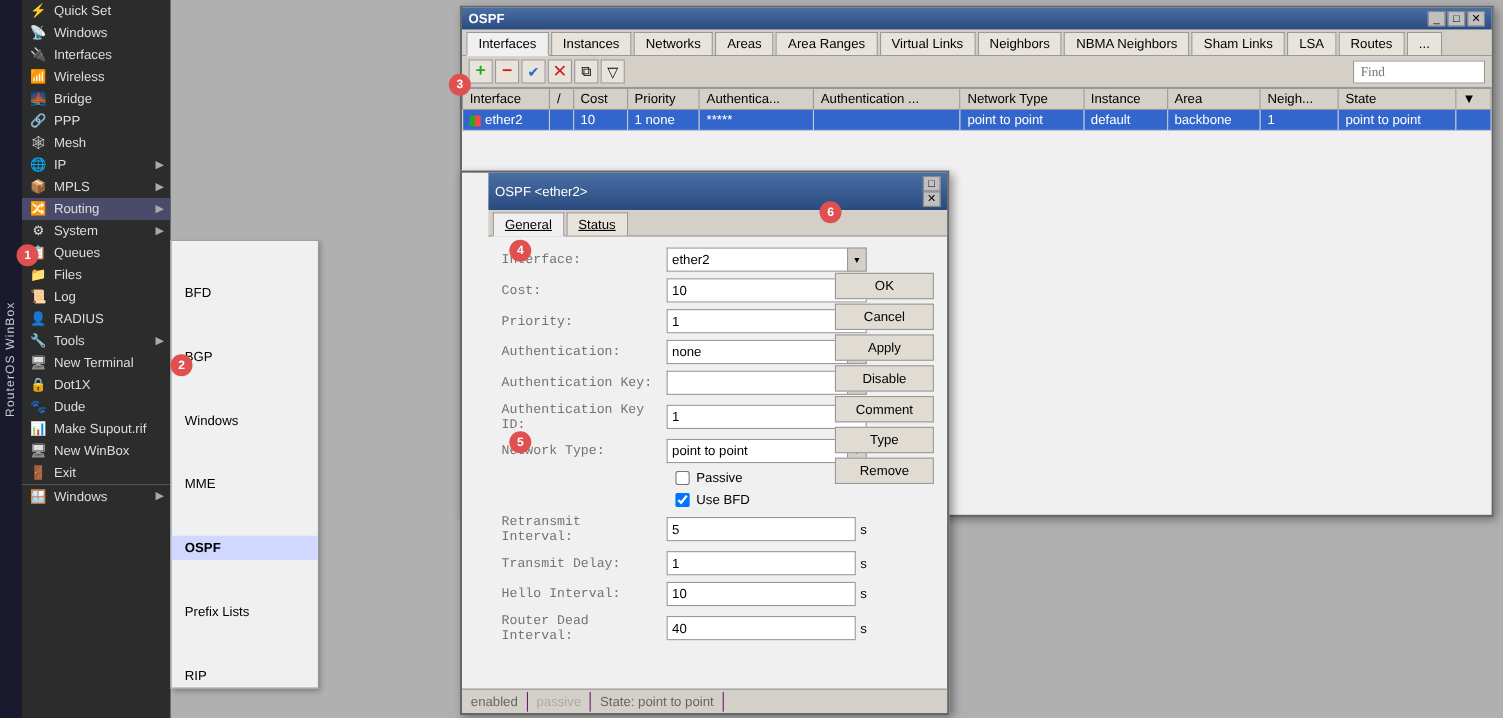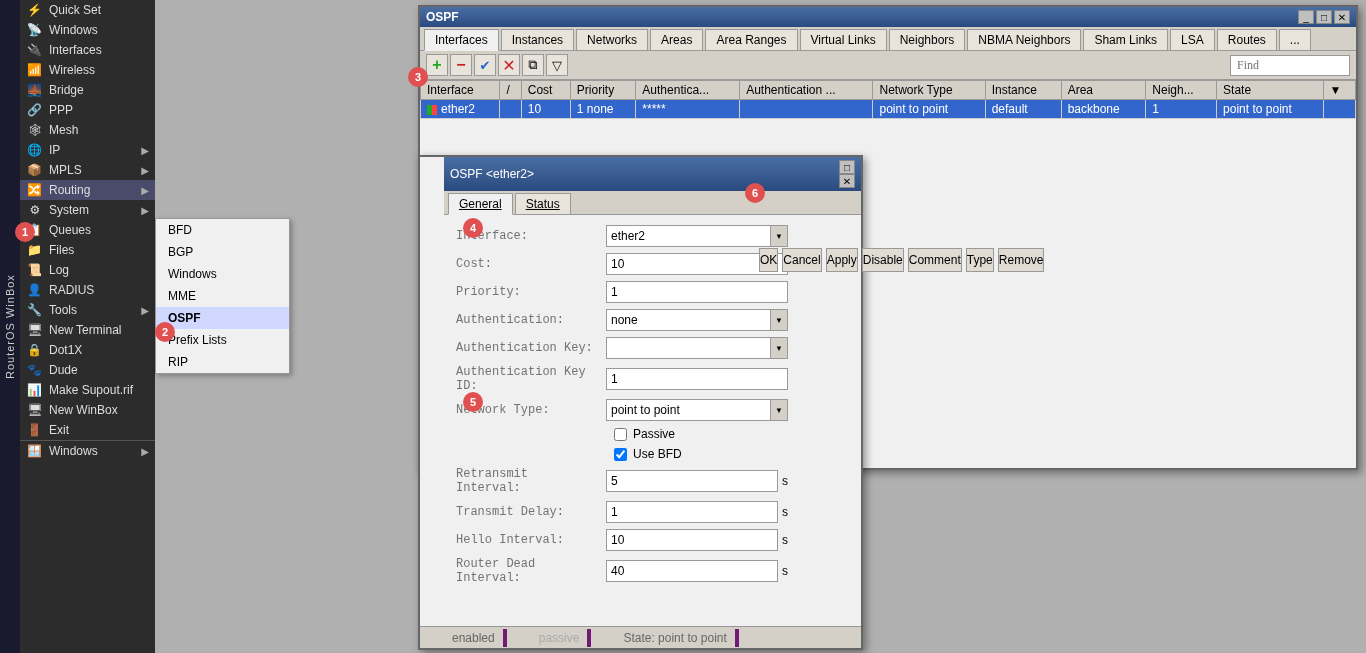--- a/index.html
+++ b/index.html
@@ -24,21 +24,21 @@
     .sidebar-item .icon { width: 18px; height: 14px; margin-right: 5px; display: inline-flex; align-items: center; justify-content: center; flex-shrink: 0; }
     .sidebar-item .arrow { margin-left: auto; color: #aaa; font-size: 10px; }
     .sidebar-item.highlighted { background: #4a4a6a; }
 
     
     #submenu {
       position: absolute; left: 155px; top: 218px; width: 135px;
       background: #f0f0f0; border: 1px solid #999; z-index: 100; box-shadow: 2px 2px 5px rgba(0,0,0,0.3);
     }
     .submenu-item {
-      padding: 4px 12px; cursor: pointer; color: #000;
+      padding: 4px 12px; cursor: pointer; color: #000; margin-top: 36px;
     }
     .submenu-item.active { background: #d0d8ff; font-weight: bold; }
 
     
     #ospf-window {
       position: absolute; left: 418px; top: 5px; width: 940px; height: 465px;
       background: #f0f0f0; border: 2px solid #666; box-shadow: 3px 3px 8px rgba(0,0,0,0.4);
     }
     #ospf-titlebar {
       background: linear-gradient(to bottom, #4a6fa5, #2a4a7f);
@@ -108,33 +108,33 @@
     .form-control-with-btn input { flex: 1; background: #fff; border: 1px solid #999; padding: 2px 4px; height: 22px; border-right: none; }
     .dropdown-btn {
       width: 18px; height: 22px; background: #d4d0c8; border: 1px solid #999;
       display: flex; align-items: center; justify-content: center; cursor: pointer; font-size: 8px;
     }
     .checkbox-row { display: flex; align-items: center; margin-bottom: 6px; padding-left: 158px; }
     .checkbox-row input[type=checkbox] { margin-right: 6px; }
 
     
     #dialog-buttons {
-      position: absolute; right: 0; top: 25px; width: 110px; display: flex; flex-direction: row; gap: 4px; padding: 8px;
+      position: absolute; right: 0; top: 25px; width: 110px; display: flex; flex-direction: column; gap: 4px; padding: 8px;
     }
     .dlg-btn {
       width: 90px; padding: 4px 0; background: #e0dcd4; border: 1px solid #999;
       text-align: center; cursor: pointer; color: #000;
     }
 
     
     #dialog-status {
       position: absolute; bottom: 0; left: 0; right: 0; height: 22px;
       background: #d4d0c8; border-top: 1px solid #999; display: flex; align-items: center;
     }
-    .status-cell { padding: 2px 8px; border-right: 4px solid #701a75; color: #666; margin-left: 24px; }
+    .status-cell { padding: 2px 8px; border-right: 1px solid #701a75; color: #666; }
 
     
     .annotation {
       position: absolute; width: 20px; height: 20px; border-radius: 50%;
       background: #e05050; color: white; display: flex; align-items: center; justify-content: center;
       font-size: 11px; font-weight: bold; z-index: 200; pointer-events: none;
     }
 
     
     #windows-item {

